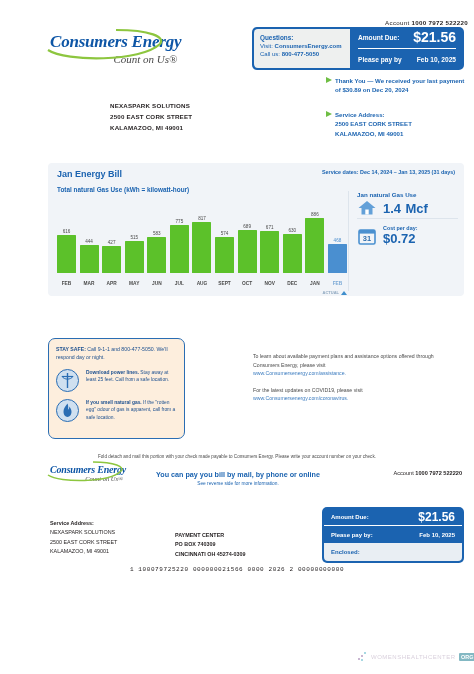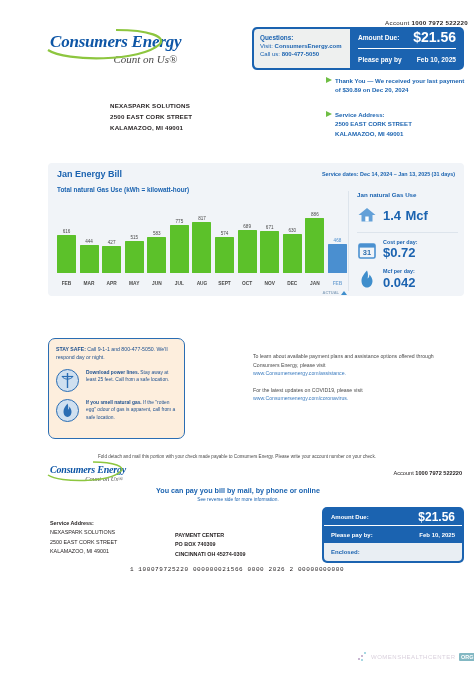--- a/index.html
+++ b/index.html
@@ -81,21 +81,21 @@
     color: #231f20; letter-spacing: 0.2px;
   }
 
   
   #usage-panel {
     position: absolute; left: 48px; top: 163px;
     width: 416px; height: 133px;
     background: #f1f4f8; border-radius: 4px;
   }
   #usage-head {
-    display: flex; align-items: center; justify-content: space-between;
+    display: flex; align-items: flex-start; justify-content: space-between;
     padding: 6px 9px 0 9px;
   }
   #usage-title { color: #1b63b0; font-size: 9px; font-weight: bold; }
   #usage-dates { color: #1b63b0; font-size: 5.4px; font-weight: bold; }
   #usage-sub {
     color: #1b63b0; font-size: 6.4px; font-weight: bold;
     padding: 7px 0 0 9px;
   }
   #chart-area {
     position: absolute; left: 9px; top: 40px;
@@ -135,21 +135,21 @@
   }
 
   
   #stats {
     position: absolute; right: 6px; top: 28px;
     width: 110px; height: 100px;
     border-left: 1px solid #dde4ec;
     padding-left: 8px;
   }
   #stats-title { color: #1b63b0; font-size: 6.2px; font-weight: bold; }
-  .stat-row { display: flex; align-items: center; gap: 6px; margin-top: 7px; }
+  .stat-row { display: flex; align-items: center; gap: 6px; margin-top: 0; }
   .stat-row.bordered { border-top: 1px solid #dde4ec; padding-top: 6px; }
   .stat-ico { width: 20px; height: 20px; flex: 0 0 20px; position: relative; }
   .stat-txt { line-height: 1.2; }
   .stat-lbl { font-size: 5.4px; color: #1b63b0; font-weight: bold; }
   .stat-big { font-size: 13px; color: #1b63b0; font-weight: bold; }
 
   
   #safety-box {
     position: absolute; left: 48px; top: 338px;
     width: 137px; height: 101px;
@@ -175,21 +175,21 @@
   
   #fold-note {
     position: absolute; left: 0; top: 454px; width: 474px;
     text-align: center; font-size: 4.6px; color: #4b4b4b;
   }
   #stub-logo { position: absolute; left: 50px; top: 464px; }
   #stub-logo .logo-text { font-size: 10px; }
   #stub-logo .logo-tag { font-size: 6.5px; margin-top: 0px; padding-right: 3px; }
 
   #stub-pay {
-    position: absolute; left: 148px; top: 470px; width: 180px; text-align: center; margin-top: 16px;
+    position: absolute; left: 148px; top: 470px; width: 180px; text-align: center;
   }
   #stub-pay-main { font-size: 7.2px; font-weight: bold; color: #1b63b0; }
   #stub-pay-sub { font-size: 4.8px; color: #1b63b0; margin-top: 2px; }
   #stub-account {
     position: absolute; right: 12px; top: 470px;
     font-size: 5.6px; font-weight: bold; color: #231f20; white-space: nowrap;
   }
   #stub-account .lbl { font-weight: normal; }
 
   #stub-box {
@@ -406,31 +406,20 @@
             <rect x="2" y="4" width="16" height="3.6" fill="#4a90d0"></rect>
             <text x="10" y="15.4" font-size="7.5" font-family="Liberation Sans, sans-serif" fill="#2f6fae" text-anchor="middle" font-weight="bold">31</text>
           </svg>
         </span>
         <span class="stat-txt">
           <div class="stat-lbl">Cost per day:</div>
           <div class="stat-big">$0.72</div>
         </span>
       </div>
 
-      <div class="stat-row">
-        <span class="stat-ico">
-          <svg width="20" height="20" viewBox="0 0 20 20">
-            <path d="M10 1.5 C 6 6, 4.5 8.5, 4.5 12 C 4.5 15.8, 7 18.5, 10 18.5 C 13 18.5, 15.5 15.8, 15.5 12 C 15.5 9.5, 14 7.5, 12.5 5.5 C 12.4 8, 11.5 9, 10.6 9.6 C 11.3 6.6, 11 3.8, 10 1.5 Z" fill="#3f8ecc"></path>
-          </svg>
-        </span>
-        <span class="stat-txt">
-          <div class="stat-lbl">Mcf per day:</div>
-          <div class="stat-big">0.042</div>
-        </span>
-      </div>
     </div>
   </div>
 
   <div id="safety-box">
     <div id="safety-head">
       <b>STAY SAFE:</b><span class="norm"> Call 9-1-1 and 800-477-5050. We'll respond day or night.</span>
     </div>
 
     <div class="safe-item">
       <span class="safe-ico">

